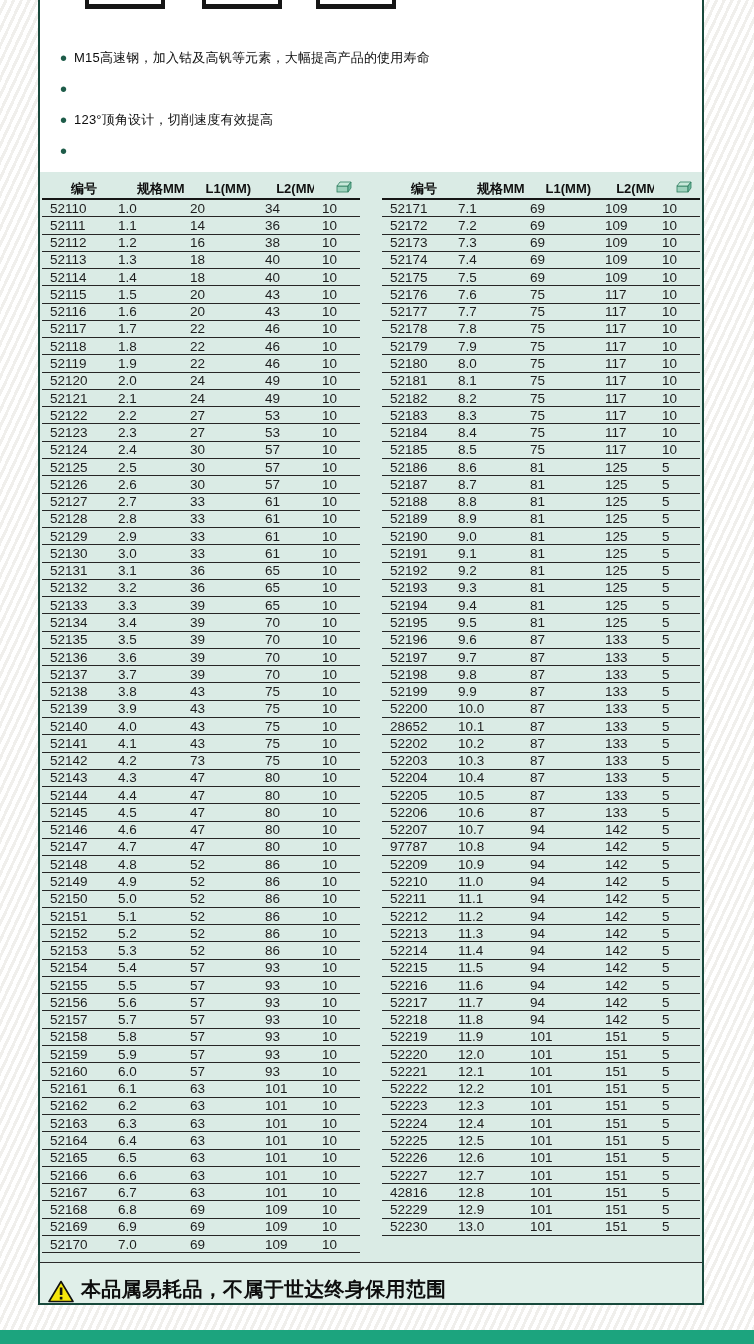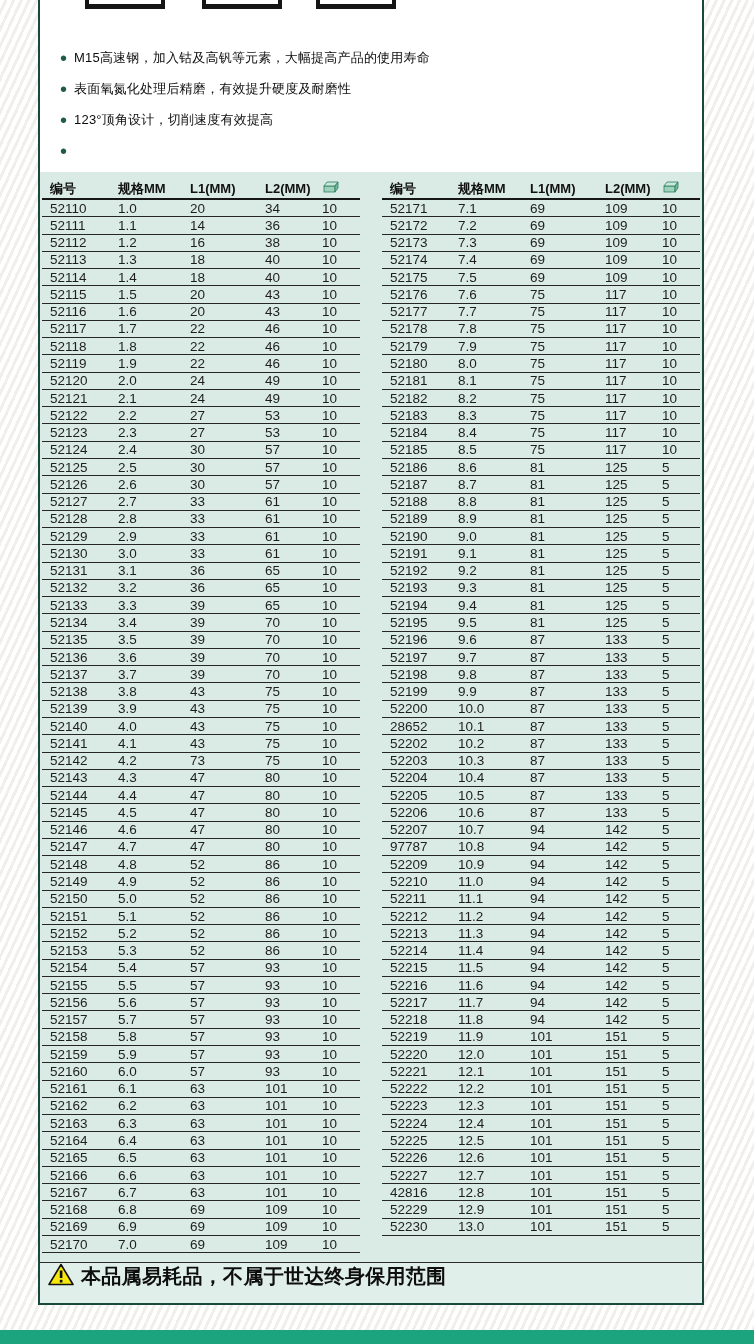--- a/index.html
+++ b/index.html
@@ -28,54 +28,53 @@
   .bullet-line .btext{font-size:13px;color:#0d0d0d;font-weight:500;letter-spacing:0.2px;}
   .table-section{
     position:absolute;left:0;right:0;top:172px;height:1131px;
     background:#DAEBE5;box-sizing:border-box;padding-top:7px;
   }
   .tables-wrap{display:flex;}
   .half{width:318px;box-sizing:border-box;}
   .half.left{margin-left:2px;}
   .half.right{margin-left:22px;}
   .thead{display:flex;height:19px;align-items:center;border-bottom:2px solid #161616;}
-  .thead .hc{font-size:13px;font-weight:600;color:#101010;white-space:nowrap;}
+  .thead .hc{font-size:13px;font-weight:600;color:#101010;white-space:nowrap;margin-left:21px;}
   .trow{display:flex;height:17.28px;align-items:center;border-bottom:1px solid #262626;box-sizing:border-box;}
   .tc,.hc{box-sizing:border-box;overflow:hidden;}
   .tc{font-size:13.5px;color:#1E1E1E;white-space:nowrap;}
   .tc0,.hc0{width:76px;padding-left:8px;}
   .tc1,.hc1{width:72px;}
   .tc2,.hc2{width:75px;}
   .tc3,.hc3{width:57px;}
   .tc4,.hc4{width:38px;}
   .hc4{display:flex;align-items:center;}
   .warning-row{
     position:absolute;left:0;right:0;bottom:0;height:41px;
     background:#E0EFE9;border-top:1px solid #2b2b2b;
-    display:flex;align-items:flex-start;padding-left:8px;box-sizing:border-box;
+    display:flex;align-items:flex-end;padding-left:8px;box-sizing:border-box;
   }
   .warning-text{font-size:20px;color:#0e0e0e;font-weight:600;margin-left:7px;letter-spacing:0.3px;}
 </style>
 </head>
 <body>
 
 <div class="content">
 
   <div class="topbox b1"></div>
   <div class="topbox b2"></div>
   <div class="topbox b3"></div>
 
   <div class="bullets">
       <div class="bullet-line">
         <span class="dot">•</span>
         <span class="btext">M15高速钢，加入钴及高钒等元素，大幅提高产品的使用寿命</span>
       </div>
       <div class="bullet-line">
         <span class="dot">•</span>
-        <span class="btext">表面氧氮化处理后精磨，有效提升硬度及耐磨性</span>
       </div>
       <div class="bullet-line">
         <span class="dot">•</span>
         <span class="btext">123°顶角设计，切削速度有效提高</span>
       </div>
       <div class="bullet-line">
         <span class="dot">•</span>
       </div>
     </div>
 

